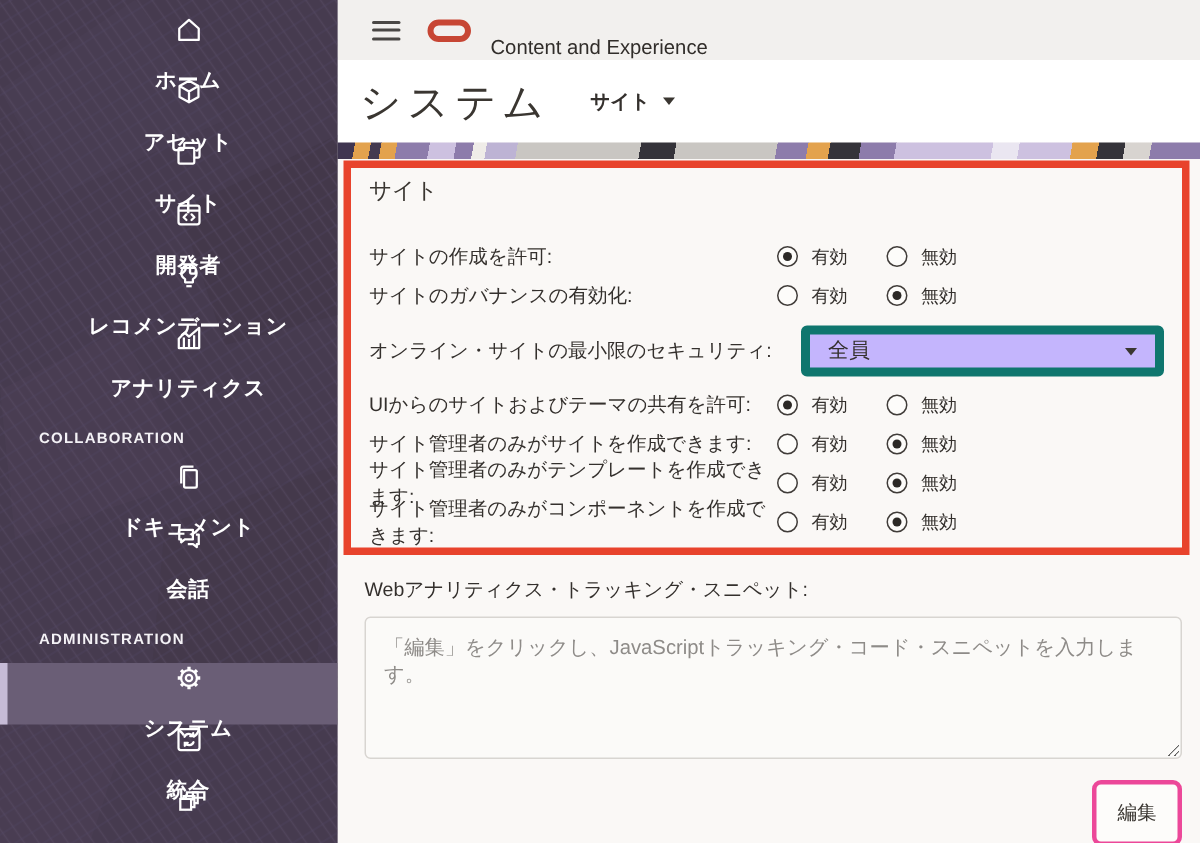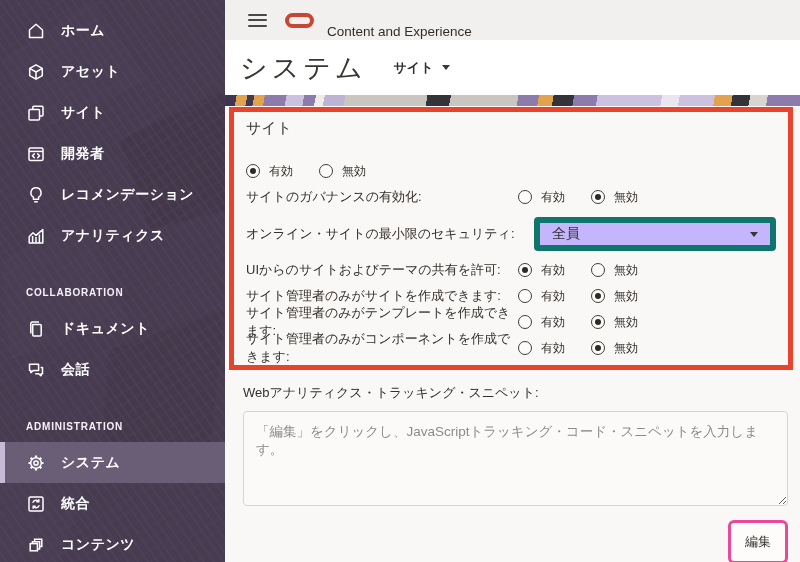--- a/index.html
+++ b/index.html
@@ -6,21 +6,21 @@
   html,body { width:800px; height:562px; overflow:hidden; }
   body { font-family:"Liberation Sans","DejaVu Sans",sans-serif; color:#34302d; background:#faf8f6; }
 
   .app { display:flex; width:800px; height:562px; }
 
   
   .sidebar { position:relative; width:225px; flex:none; background:#463b4f; overflow:hidden; }
   .sidebar .pattern { position:absolute; inset:0; }
   .nav { position:relative; padding-top:10px; }
   .nav-item { display:flex; align-items:center; height:41px; padding-left:26px; gap:15px;
-              color:#fff; cursor:pointer; position:relative; }
+              color:#fff; cursor:pointer; position:relative;flex-direction:column; }
   .nav-item .icon { width:20px; height:20px; flex:none; display:flex; }
   .nav-item .label { font-size:14px; font-weight:700; letter-spacing:0.5px; }
   .nav-item.active { background:#6a5e76; }
   .nav-item.active::before { content:""; position:absolute; left:0; top:0; bottom:0; width:5px; background:#c6bbd6; }
   .nav-header { margin:26px 0 0 26px; height:20px; font-size:10px; font-weight:700;
                 letter-spacing:0.8px; color:#f4f2f6; display:flex; align-items:center; }
   .gap6 { height:6px; }
 
   
   .main { flex:1; display:flex; flex-direction:column; background:#faf8f6; }
@@ -238,20 +238,21 @@
     </div>
 
     <div class="banner"></div>
 
     <div class="panel">
 
       <div class="red-box">
         <div class="group-title">サイト</div>
 
         <div class="row">
+          <span class="row-label">サイトの作成を許可:</span>
           <div class="radio-group">
             <span class="radio-opt">
                 <span class="radio checked"></span>
                 <span class="opt-label">有効</span>
               </span>
             <span class="radio-opt">
                 <span class="radio"></span>
                 <span class="opt-label">無効</span>
               </span>
           </div>

